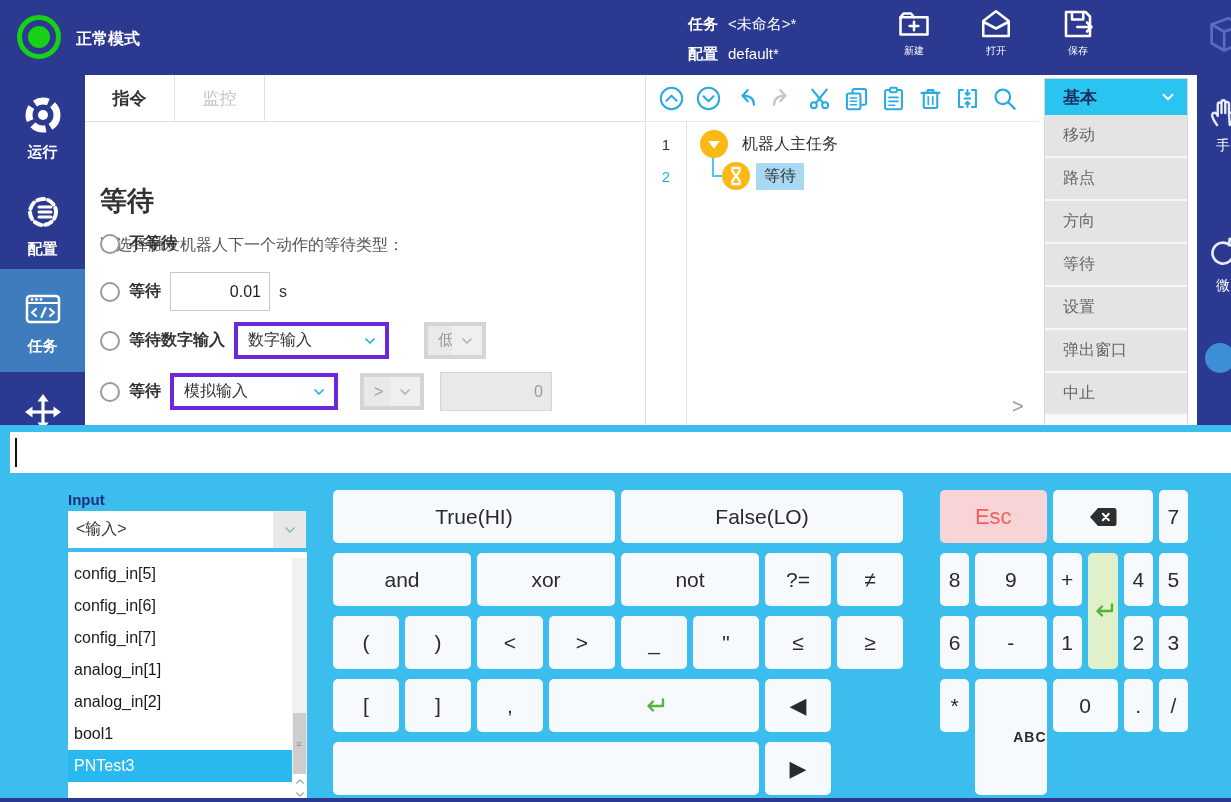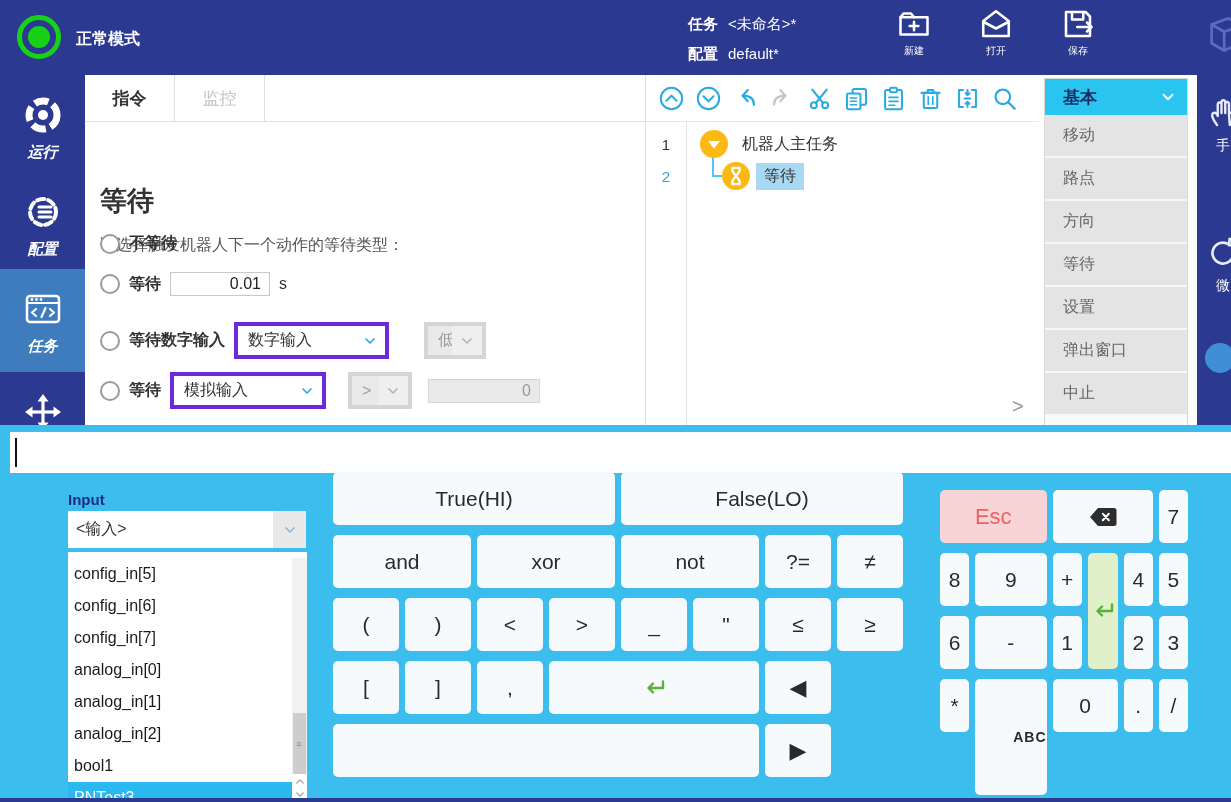--- a/index.html
+++ b/index.html
@@ -23,37 +23,37 @@
   .file-info .row{display:flex;gap:10px;}
   .file-info .lbl{font-weight:bold;}
   .topbar-actions{position:absolute;left:894px;top:6px;display:flex;gap:42px;}
   .tb-action{width:40px;display:flex;flex-direction:column;align-items:center;cursor:pointer;}
   .tb-action .ticon{width:36px;height:36px;color:#fff;}
   .tb-action .tlabel{font-size:10px;margin-top:2px;white-space:nowrap;}
   .cube-partial{position:absolute;right:-14px;top:12px;width:50px;height:50px;color:#5a6cc0;}
 
   
   .sidebar{position:absolute;left:0;top:75px;width:85px;bottom:0;background:var(--navy);z-index:4;display:flex;flex-direction:column;}
-  .side-item{display:flex;flex-direction:column;align-items:center;color:#fff;cursor:pointer;font-style:italic;}
+  .side-item{display:flex;flex-direction:column;align-items:center;color:#fff;cursor:pointer;}
   .side-item .sicon{width:44px;height:44px;margin-top:18px;color:#fff;}
   .side-item .slabel{font-size:15px;font-weight:bold;margin-top:6px;}
   .side-item.active{background:var(--active-side);}
 
   
   .main-panel{position:absolute;left:85px;top:75px;width:561px;bottom:0;background:#fff;border-right:1px solid #e0e0e0;}
   .tabs{display:flex;height:47px;border-bottom:1px solid #e0e0e0;}
   .tab{display:flex;align-items:center;justify-content:center;font-size:17px;border-right:1px solid #e0e0e0;cursor:pointer;}
   .tab.t1{width:90px;font-weight:bold;color:#333;}
   .tab.t2{width:90px;color:#c2c2c2;}
   .panel-title{position:absolute;left:15px;top:108px;font-size:27px;font-weight:600;color:#333;}
   .panel-desc{position:absolute;left:15px;top:160px;font-size:16px;color:#555;}
   .opt{position:absolute;left:15px;display:flex;align-items:center;gap:9px;font-size:16px;color:#333;}
   .radio{width:20px;height:20px;border:2px solid #9a9a9a;border-radius:50%;background:#fff;flex:0 0 auto;cursor:pointer;}
   .opt-label{font-weight:600;white-space:nowrap;}
-  .txt-input{height:24px;border:1px solid #c9c9c9;background:#fff;font-size:16px;text-align:right;
+  .txt-input{height:39px;border:1px solid #c9c9c9;background:#fff;font-size:16px;text-align:right;
              padding:4px 8px;display:flex;align-items:center;justify-content:flex-end;color:#222;}
   .unit{font-size:16px;color:#333;}
   .select{height:37px;background:#fff;border:4px solid #6d28d9;display:flex;align-items:center;font-size:16px;cursor:pointer;}
   .select .sel-text{flex:1;padding-left:10px;white-space:nowrap;overflow:hidden;}
   .select .sel-chev{width:30px;height:100%;display:flex;align-items:center;justify-content:center;color:var(--accent);}
   .select .sel-chev svg{width:16px;height:16px;}
   .select.disabled{background:#e9e9e9;border-color:#d5d5d5;color:#9a9a9a;}
   .select.disabled .sel-chev{color:#b5b5b5;background:#efefef;}
   .txt-input.disabled{background:#e9e9e9;border-color:#d5d5d5;color:#9a9a9a;}
 
@@ -99,21 +99,21 @@
   .kb-select .sel-chev svg{width:16px;height:16px;}
   .kb-list{position:absolute;left:68px;top:127px;width:239px;bottom:0;background:#fff;overflow:hidden;padding-top:6px;}
   .kb-list-item{height:32px;line-height:32px;font-size:16px;padding-left:6px;color:#1a1a1a;cursor:pointer;white-space:nowrap;}
   .kb-list-item.selected{background:var(--sel-cyan);color:#fff;}
   .kb-scroll{position:absolute;right:0;top:6px;bottom:0;width:15px;background:#f1f1f1;}
   .kb-thumb{position:absolute;left:1px;right:1px;top:155px;height:62px;background:#cdcdcd;
             display:flex;align-items:center;justify-content:center;color:#8a8a8a;font-size:9px;letter-spacing:1px;cursor:pointer;}
   .kb-scroll-btns{position:absolute;left:0;right:0;bottom:0;height:28px;background:#fff;display:flex;flex-direction:column;
                   align-items:center;justify-content:center;color:#9a9a9a;}
   .kb-scroll-btns .sb{width:14px;height:13px;cursor:pointer;}
-  .keys-left{position:absolute;left:333px;top:47px;width:570px;display:grid;
+  .keys-left{position:absolute;left:333px;top:65px;width:570px;display:grid;
              grid-template-columns:repeat(8,1fr);grid-auto-rows:53px;column-gap:6px;row-gap:10px;}
   .numpad{position:absolute;left:940px;top:65px;width:248px;display:grid;
           grid-template-columns:repeat(6,1fr);grid-auto-rows:53px;column-gap:6px;row-gap:10px;}
   .key{background:var(--key-bg);border-radius:5px;display:flex;align-items:center;justify-content:center;
        font-size:21px;color:#2a2a2a;cursor:pointer;user-select:none;}
   .key .kicon{width:30px;height:24px;}
   .key-esc{background:var(--esc-bg);color:var(--esc-text);font-size:22px;}
   .key-enter{background:var(--enter-bg);color:var(--enter-green);}
   .key-enter .kicon,.key-enterflat .kicon{color:var(--enter-green);}
   .key-abc{font-size:14px;font-weight:bold;letter-spacing:1px;padding-left:38px;}
@@ -257,21 +257,21 @@
             <svg viewBox="0 0 24 24" fill="none" stroke="currentColor" stroke-linecap="round" stroke-linejoin="round" stroke-width="2.6">
               <path d="M6 9 L12 15 L18 9"></path>
             </svg>
           </span>
       </span>
     </div>
 
     <div class="opt" style="top:297px">
       <span class="radio"></span>
       <span class="opt-label">等待</span>
-      <span class="select" style="width:156px">
+      <span class="select" style="width:168px">
         <span class="sel-text">模拟输入</span>
         <span class="sel-chev icon-slot">
             <svg viewBox="0 0 24 24" fill="none" stroke="currentColor" stroke-linecap="round" stroke-linejoin="round" stroke-width="2.6">
               <path d="M6 9 L12 15 L18 9"></path>
             </svg>
           </span>
       </span>
       <span class="select disabled" style="width:64px;margin-left:13px">
         <span class="sel-text">&gt;</span>
         <span class="sel-chev icon-slot">
@@ -430,21 +430,20 @@
       <span class="sel-chev icon-slot">
           <svg viewBox="0 0 24 24" fill="none" stroke="currentColor" stroke-linecap="round" stroke-linejoin="round" stroke-width="2.6">
             <path d="M6 9 L12 15 L18 9"></path>
           </svg>
         </span>
     </div>
     <div class="kb-list" id="kb-list">
       <div class="kb-list-item">config_in[5]</div>
         <div class="kb-list-item">config_in[6]</div>
         <div class="kb-list-item">config_in[7]</div>
-        <div class="kb-list-item">analog_in[0]</div>
         <div class="kb-list-item">analog_in[1]</div>
         <div class="kb-list-item">analog_in[2]</div>
         <div class="kb-list-item">bool1</div>
         <div class="kb-list-item selected">PNTest3</div>
         <div class="kb-scroll">
         <div class="kb-thumb">≡</div>
         <div class="kb-scroll-btns">
           <div class="sb icon-slot">
               <svg viewBox="0 0 24 24" fill="none" stroke="currentColor" stroke-linecap="round" stroke-linejoin="round" stroke-width="2.4">
                 <path d="M6 15 L12 9 L18 15"></path>

